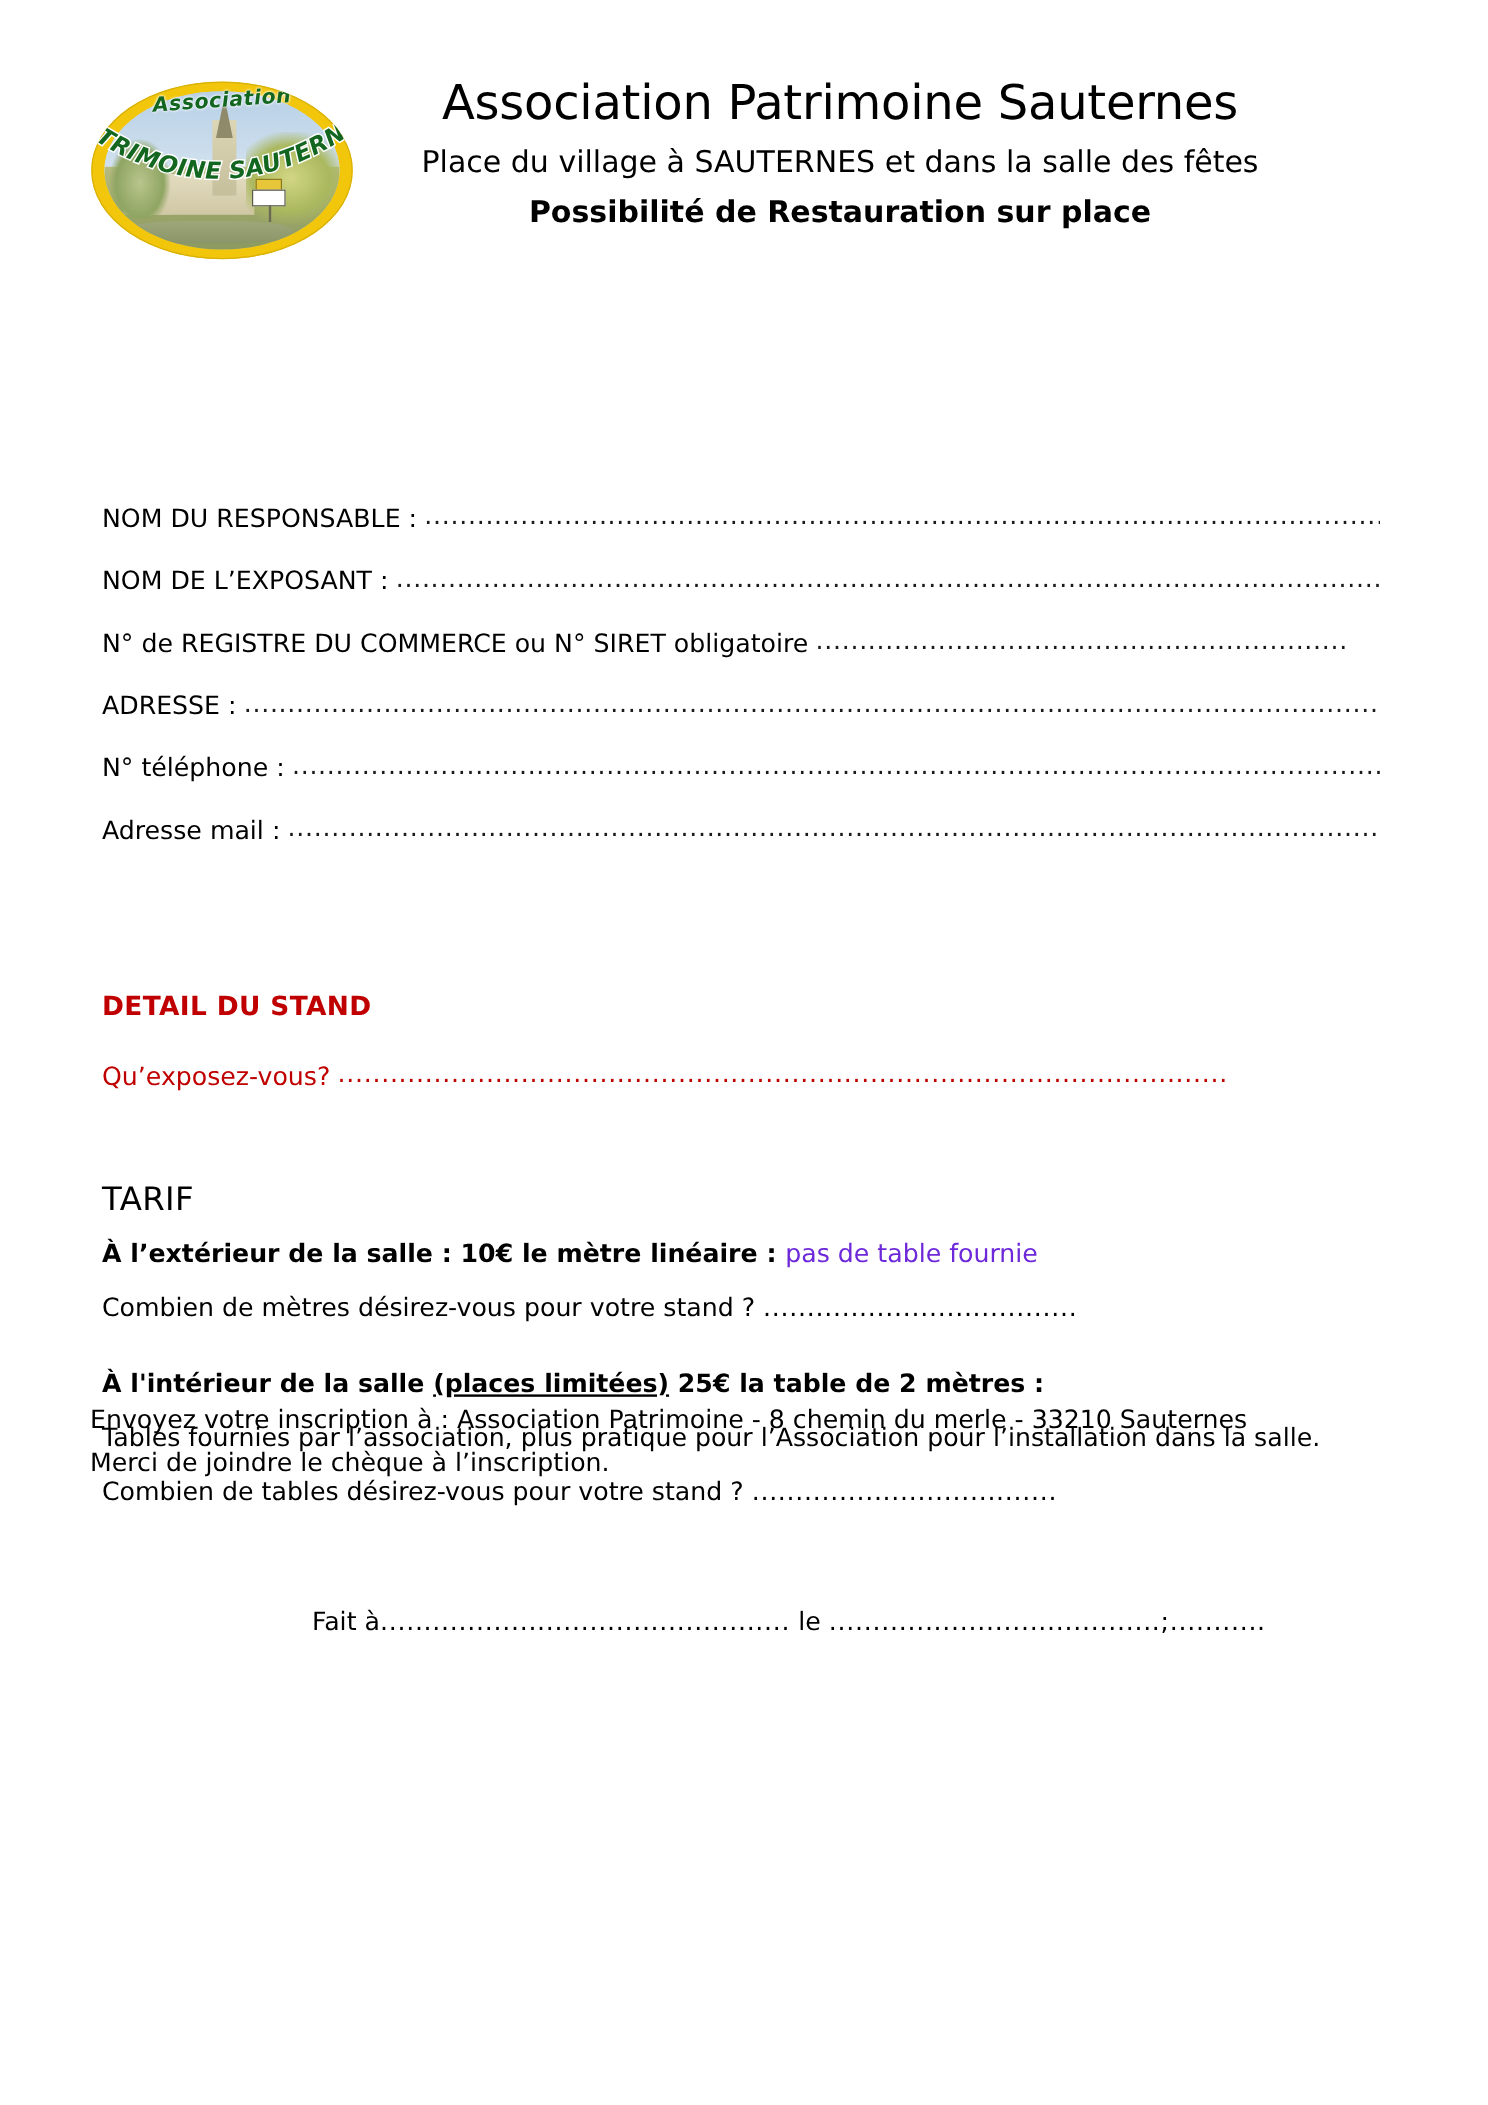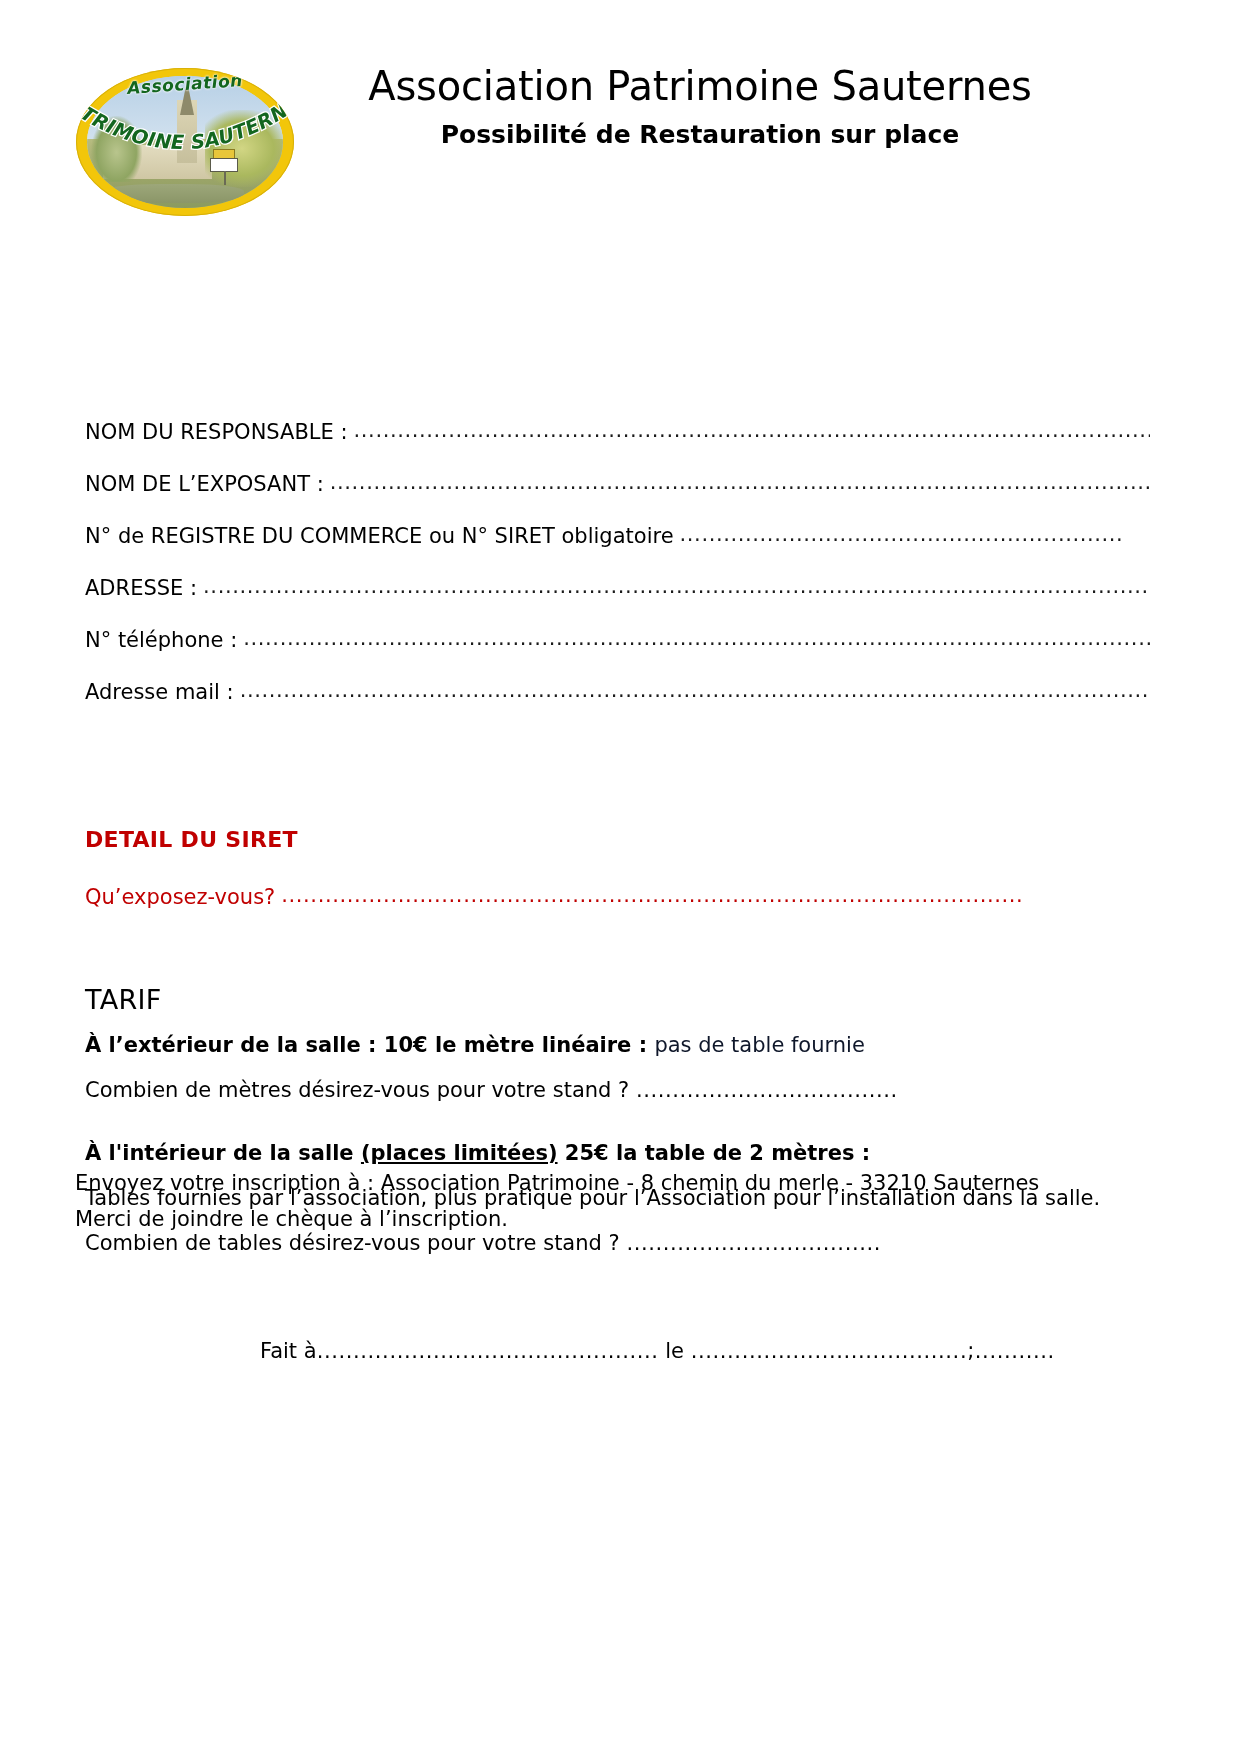--- a/index.html
+++ b/index.html
@@ -191,21 +191,21 @@
     line-height: 29px;
   }
   .tarif-title {
     font-size: 27px;
     font-weight: normal;
     line-height: 30px;
     letter-spacing: 0.3px;
   }
   .tarif-line { margin-top: 16px; white-space: nowrap; }
   .tarif-line.b { font-weight: bold; }
-  .red { color: #0f172a; font-weight: normal; }
+  .red { color: #6d28d9; font-weight: normal; }
   .u { text-decoration: underline; }
   .inline-leader {
     letter-spacing: 0.6px;
     font-weight: normal;
   }
   .gap-md { margin-top: 34px; }
 
   
   .footer {
     position: absolute;
@@ -263,20 +263,21 @@
           <path id="arcpath" d="M 8,18 Q 109,78 210,14" fill="none"></path>
           <text>
             <textPath href="#arcpath" startOffset="50%" text-anchor="middle">PATRIMOINE  SAUTERNES</textPath>
           </text>
         </svg>
       </div>
     </div>
 
     <div class="header-text">
       <div class="title">Association Patrimoine Sauternes</div>
+      <div class="subtitle">Place du village à SAUTERNES et dans la salle des fêtes</div>
       <div class="subtitle bold">Possibilité de Restauration sur place</div>
     </div>
   </div>
 
   <div class="fields">
 
     <div class="field-row">
       <span class="field-label">NOM DU RESPONSABLE :</span>
       <span class="leader">....................................................................................................................................................................</span>
     </div>
@@ -301,21 +302,21 @@
       <span class="leader">........................................................................................................................................................................</span>
     </div>
 
     <div class="field-row">
       <span class="field-label">Adresse mail :</span>
       <span class="leader">.........................................................................................................................................................................</span>
     </div>
   </div>
 
   <div class="detail">
-    <div class="detail-title">DETAIL DU SIRET</div>
+    <div class="detail-title">DETAIL DU STAND</div>
     <div class="detail-row">
       <span class="field-label">Qu’exposez-vous?</span>
       <span class="leader">...................................................................................................................................</span>
     </div>
   </div>
 
   <div class="tarif">
     <div class="tarif-title">TARIF</div>
 
     <div class="tarif-line b">

